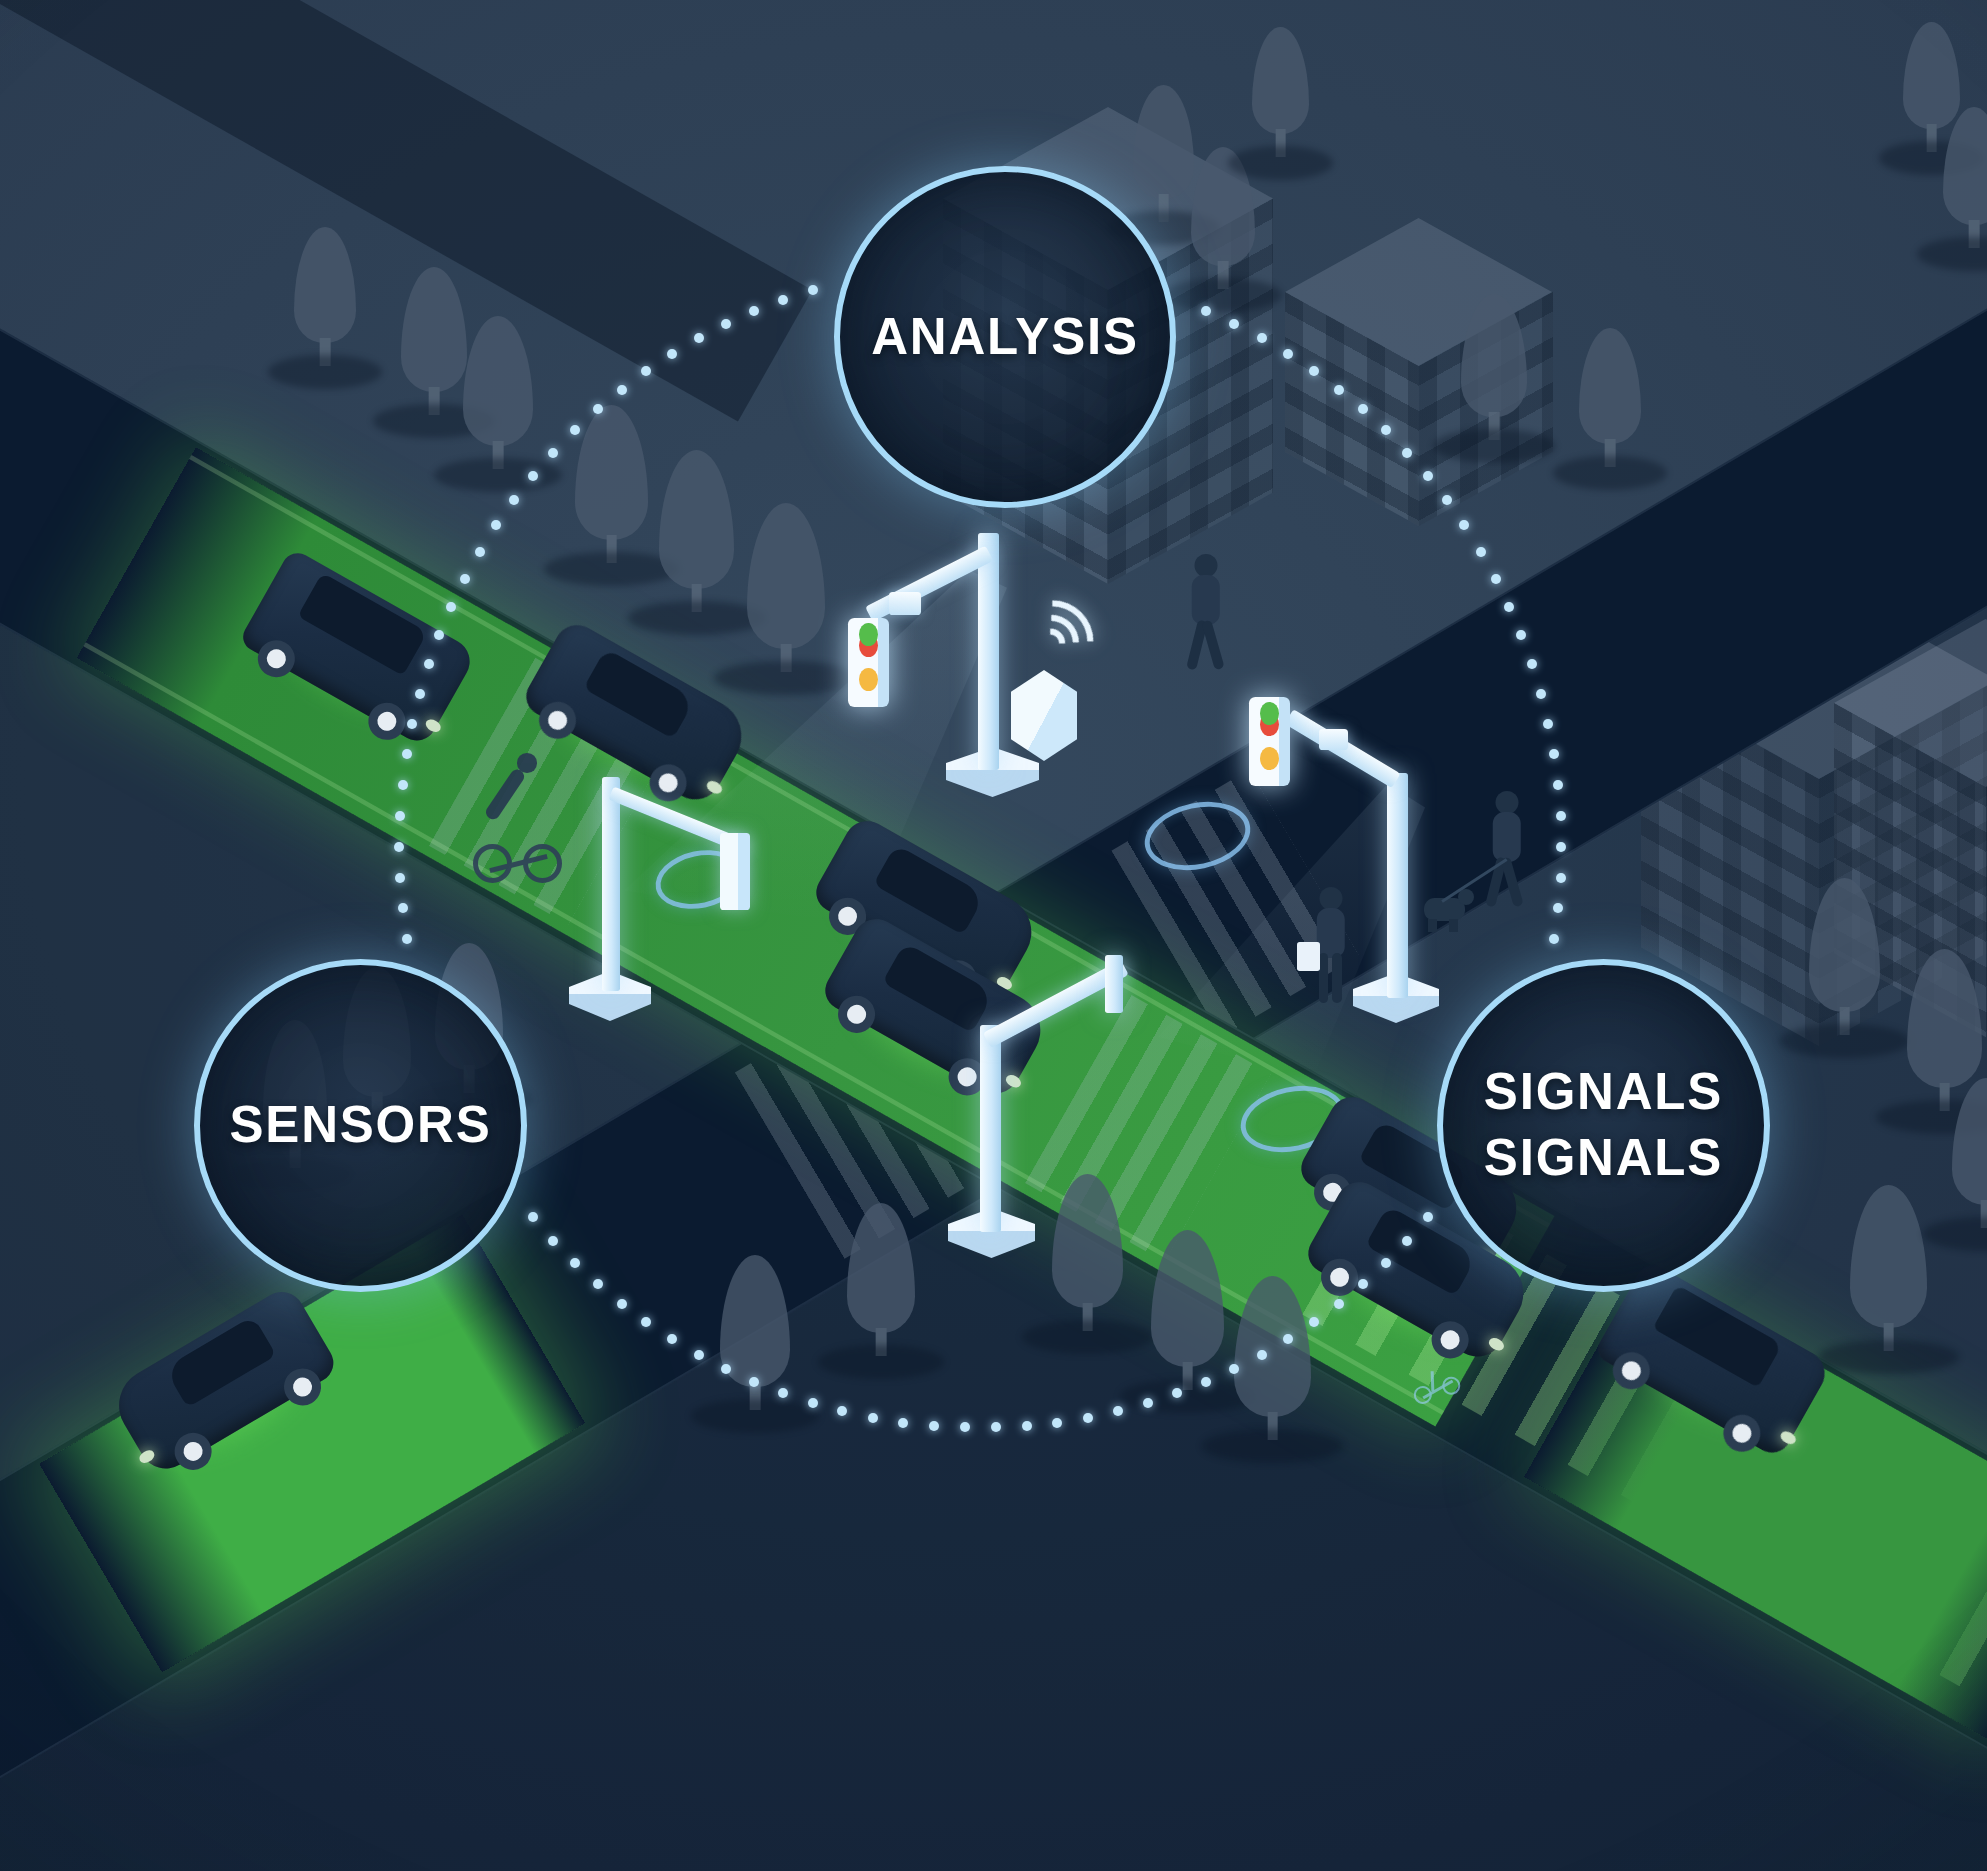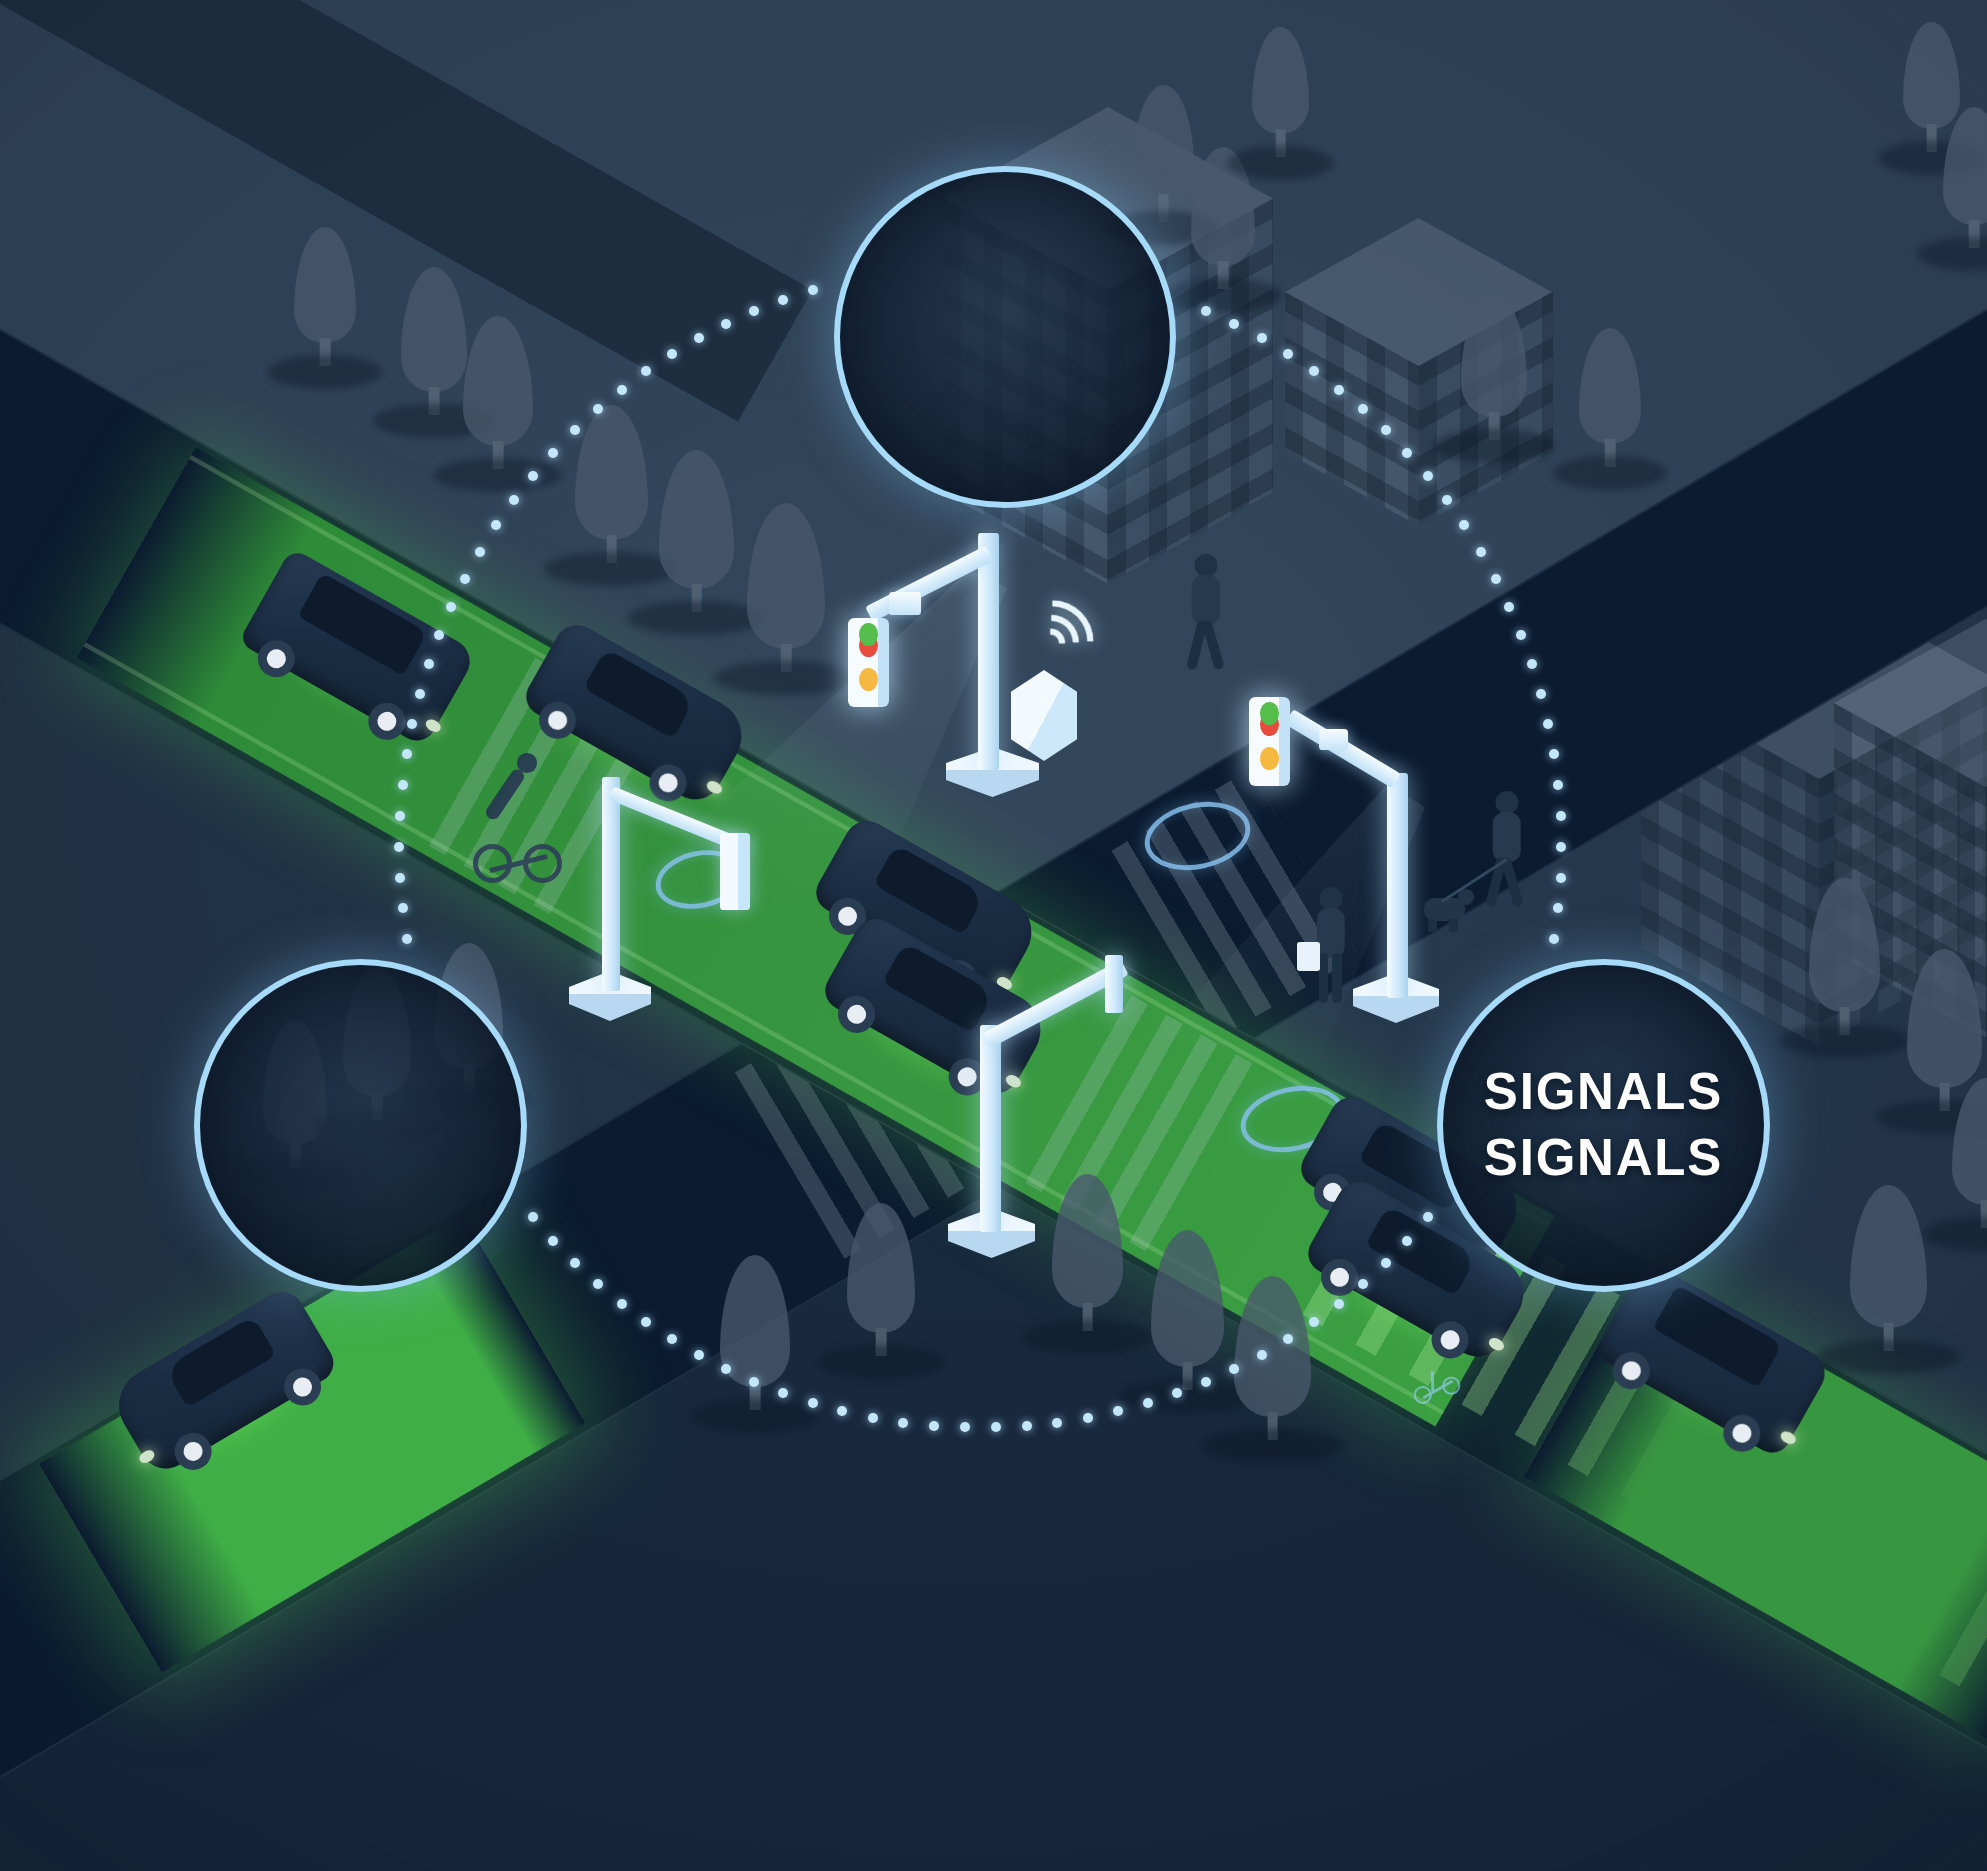--- a/index.html
+++ b/index.html
@@ -472,22 +472,24 @@
       <span class="dot" style="left: 1516px; top: 630px;"></span>
       <span class="dot" style="left: 1527px; top: 659px;"></span>
       <span class="dot" style="left: 1536px; top: 689px;"></span>
       <span class="dot" style="left: 1543px; top: 719px;"></span>
       <span class="dot" style="left: 1549px; top: 749px;"></span>
       <span class="dot" style="left: 1553px; top: 780px;"></span>
       <span class="dot" style="left: 1556px; top: 811px;"></span>
     </div>
 
   <div class="node" id="node-top">
+    <span>ANALYSIS</span>
   </div>
   <div class="node" id="node-left">
+    <span>SENSORS</span>
   </div>
   <div class="node" id="node-right">
     <span>SIGNALS</span>
     <span>SIGNALS</span>
   </div>
 
 </div>
 
 
 </body></html>

